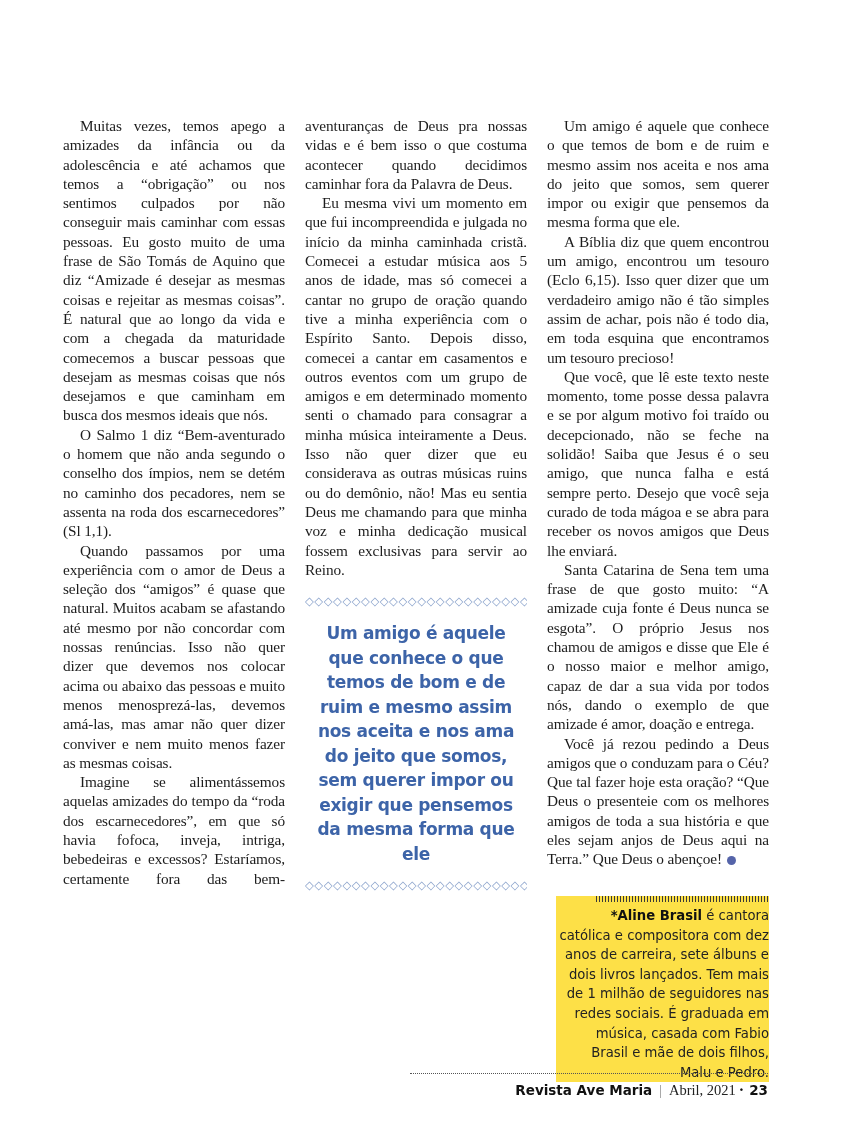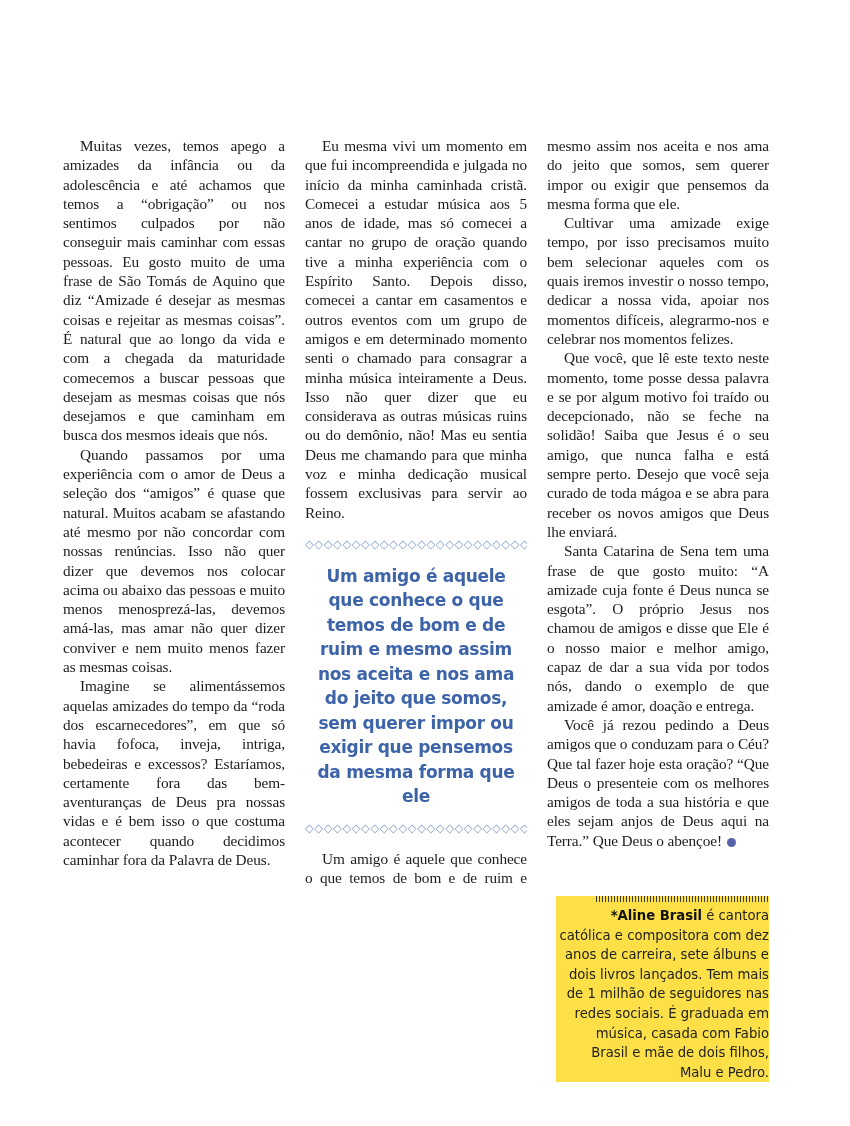--- a/index.html
+++ b/index.html
@@ -19,21 +19,20 @@
     width: 706px;
     height: 922px;
     column-count: 3;
     column-gap: 20px;
     text-align: justify;
     font-size: 15.3px;
     line-height: 19.3px;
     letter-spacing: -0.1px;
     overflow: hidden;
     hyphens: auto;
-    margin-top: 20px;
   }
   .article p {
     margin: 0;
     text-indent: 17px;
   }
   .pullquote {
     break-inside: avoid;
     -webkit-column-break-inside: avoid;
     text-align: center;
     margin: 16px 0 14px 0;
@@ -128,40 +127,50 @@
     margin-left: -2px;
   }
 </style>
 </head>
 <body>
 
 <div class="page">
 
   <div class="article">
     <p>Muitas vezes, temos apego a amizades da infância ou da adolescência e até achamos que temos a “obrigação” ou nos sentimos culpados por não conseguir mais caminhar com essas pessoas. Eu gosto muito de uma frase de São Tomás de Aquino que diz “Amizade é desejar as mesmas coisas e rejeitar as mesmas coisas”. É natural que ao longo da vida e com a chegada da maturidade comecemos a buscar pessoas que desejam as mesmas coisas que nós desejamos e que caminham em busca dos mesmos ideais que nós.</p>
+    <p>O Salmo 1 diz “Bem-aventurado o homem que não anda segundo o conselho dos ímpios, nem se detém no caminho dos pecadores, nem se assenta na roda dos escarnecedores” (Sl 1,1).</p>
     <p>Quando passamos por uma experiência com o amor de Deus a seleção dos “amigos” é quase que natural. Muitos acabam se afastando até mesmo por não concordar com nossas renúncias. Isso não quer dizer que devemos nos colocar acima ou abaixo das pessoas e muito menos menosprezá-las, devemos amá-las, mas amar não quer dizer conviver e nem muito menos fazer as mesmas coisas.</p>
     <p>Imagine se alimentássemos aquelas amizades do tempo da “roda dos escarnecedores”, em que só havia fofoca, inveja, intriga, bebedeiras e excessos? Estaríamos, certamente fora das bem-aventuranças de Deus pra nossas vidas e é bem isso o que costuma acontecer quando decidimos caminhar fora da Palavra de Deus.</p>
     <p>Eu mesma vivi um momento em que fui incompreendida e julgada no início da minha caminhada cristã. Comecei a estudar música aos 5 anos de idade, mas só comecei a cantar no grupo de oração quando tive a minha experiência com o Espírito Santo. Depois disso, comecei a cantar em casamentos e outros eventos com um grupo de amigos e em determinado momento senti o chamado para consagrar a minha música inteiramente a Deus. Isso não quer dizer que eu considerava as outras músicas ruins ou do demônio, não! Mas eu sentia Deus me chamando para que minha voz e minha dedicação musical fossem exclusivas para servir ao Reino.</p>
 
     <div class="pullquote">
       <div class="pq-ornament">◇◇◇◇◇◇◇◇◇◇◇◇◇◇◇◇◇◇◇◇◇◇◇◇◇◇◇◇◇◇◇◇◇◇◇◇◇◇◇◇</div>
       <div class="pq-text">Um amigo é aquele que conhece o que temos de bom e de ruim e mesmo assim nos aceita e nos ama do jeito que somos, sem querer impor ou exigir que pensemos da mesma forma que ele</div>
       <div class="pq-ornament">◇◇◇◇◇◇◇◇◇◇◇◇◇◇◇◇◇◇◇◇◇◇◇◇◇◇◇◇◇◇◇◇◇◇◇◇◇◇◇◇</div>
     </div>
 
     <p>Um amigo é aquele que conhece o que temos de bom e de ruim e mesmo assim nos aceita e nos ama do jeito que somos, sem querer impor ou exigir que pensemos da mesma forma que ele.</p>
-    <p>Cultivar uma amizade exige tempo, por isso precisamos muito bem selecionar aqueles com os quais iremos investir o nosso tempo, dedicar a nossa vida, apoiar nos momentos difíceis, alegrarmo-nos e celebrar nos momentos felizes.</p>
+    <p>A Bíblia diz que quem encontrou um amigo, encontrou um tesouro (Eclo 6,15). Isso quer dizer que um verdadeiro amigo não é tão simples assim de achar, pois não é todo dia, em toda esquina que encontramos um tesouro precioso!</p>
     <p>Que você, que lê este texto neste momento, tome posse dessa palavra e se por algum motivo foi traído ou decepcionado, não se feche na solidão! Saiba que Jesus é o seu amigo, que nunca falha e está sempre perto. Desejo que você seja curado de toda mágoa e se abra para receber os novos amigos que Deus lhe enviará.</p>
     <p>Santa Catarina de Sena tem uma frase de que gosto muito: “A amizade cuja fonte é Deus nunca se esgota”. O próprio Jesus nos chamou de amigos e disse que Ele é o nosso maior e melhor amigo, capaz de dar a sua vida por todos nós, dando o exemplo de que amizade é amor, doação e entrega.</p>
     <p>
       <span>Você já rezou pedindo a Deus amigos que o conduzam para o Céu? Que tal fazer hoje esta oração? “Que Deus o presenteie com os melhores amigos de toda a sua história e que eles sejam anjos de Deus aqui na Terra.” Que Deus o abençoe!</span><span class="end-dot"></span>
     </p>
   </div>
 
   <div class="bio">
     <div class="bio-rule"></div>
     <p>
       <strong>*Aline Brasil</strong><span> é cantora católica e compositora com dez anos de carreira, sete álbuns e dois livros lançados. Tem mais de 1 milhão de seguidores nas redes sociais. É graduada em música, casada com Fabio Brasil e mãe de dois filhos, Malu e Pedro.</span>
     </p>
   </div>
 
+  <div class="footer">
+    <div class="footer-line">
+      <span class="f-brand">Revista Ave Maria</span>
+      <span class="f-sep">|</span>
+      <span class="f-issue">Abril, 2021</span>
+      <span class="f-dot">·</span>
+      <span class="f-page">23</span>
+    </div>
+  </div>
 
 </div>
 
 </body></html>

